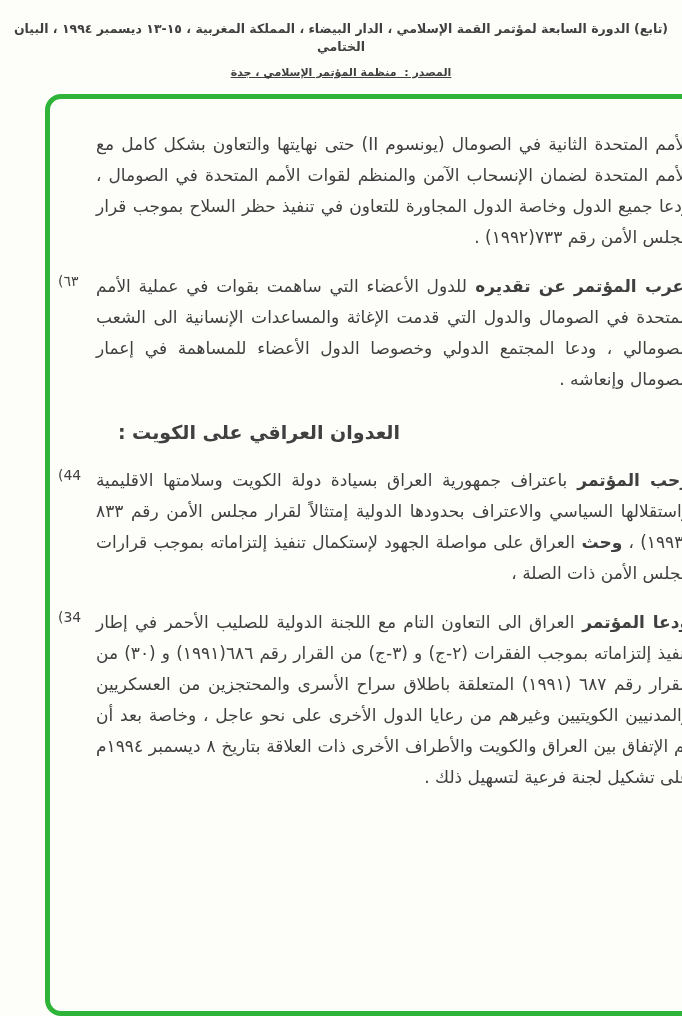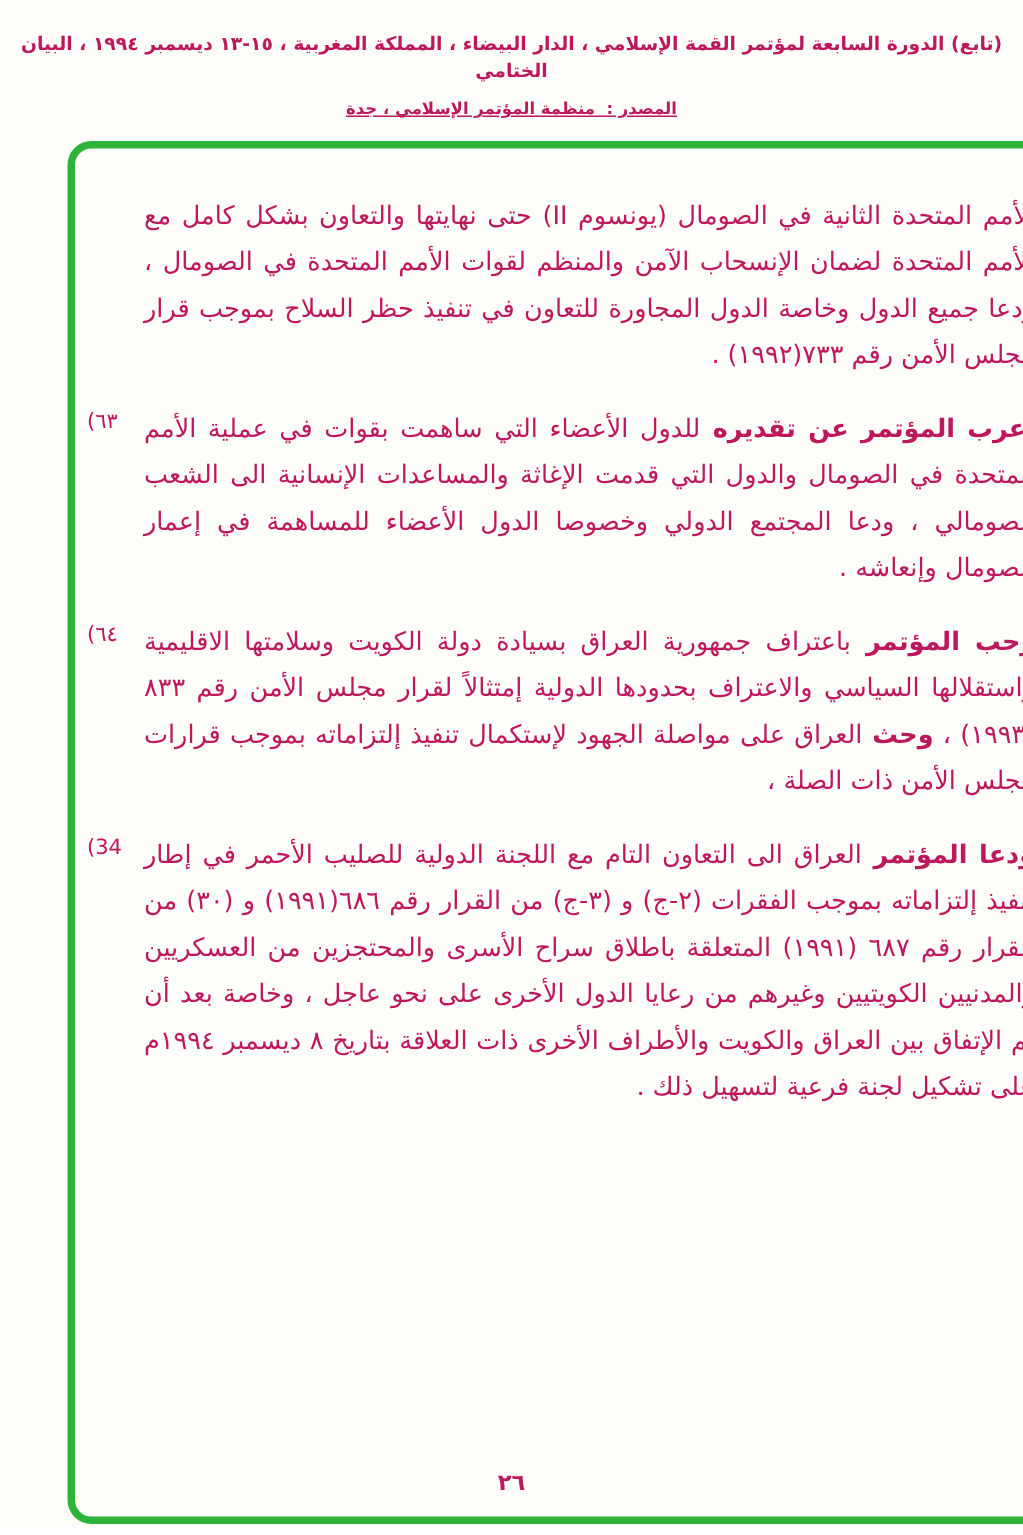--- a/index.html
+++ b/index.html
@@ -6,21 +6,21 @@
   body {
     width: 682px; height: 1023px;
     background: #ffffff;
     overflow: hidden;
     font-family: "DejaVu Sans", sans-serif;
   }
   .page {
     position: relative;
     width: 682px; height: 1017px;
     background: #fdfdfa;
-    color: #be185d;
+    color: #404040;
     direction: rtl;
   }
   .doc-header {
     position: absolute;
     top: 20px; left: 10px; right: 10px;
     text-align: center;
   }
   .doc-header .line1 {
     font-size: 12.5px;
     font-weight: bold;
@@ -83,28 +83,28 @@
 
   <main class="green-box" style="border-color: rgb(46, 180, 56);">
 
     <p class="para">الأمم المتحدة الثانية في الصومال (يونسوم II) حتى نهايتها والتعاون بشكل كامل مع الأمم المتحدة لضمان الإنسحاب الآمن والمنظم لقوات الأمم المتحدة في الصومال ، ودعا جميع الدول وخاصة الدول المجاورة للتعاون في تنفيذ حظر السلاح بموجب قرار مجلس الأمن رقم ٧٣٣(١٩٩٢) .</p>
 
     <div class="item">
       <span class="num">(٦٣</span>
       <p class="para"><span class="b">أعرب المؤتمر عن تقديره </span><span>للدول الأعضاء التي ساهمت بقوات في عملية الأمم المتحدة في الصومال والدول التي قدمت الإغاثة والمساعدات الإنسانية الى الشعب الصومالي ، ودعا المجتمع الدولي وخصوصا الدول الأعضاء للمساهمة في إعمار الصومال وإنعاشه .</span></p>
     </div>
 
+    <h2 class="section-heading">العدوان العراقي على الكويت :</h2>
 
     <div class="item">
-      <span class="num">(٦٤</span>
+      <span class="num">(44</span>
       <p class="para"><span class="b">رحب المؤتمر </span><span>باعتراف جمهورية العراق بسيادة دولة الكويت وسلامتها الاقليمية واستقلالها السياسي والاعتراف بحدودها الدولية إمتثالاً لقرار مجلس الأمن رقم ٨٣٣ (١٩٩٣) ، </span><span class="b">وحث </span><span>العراق على مواصلة الجهود لإستكمال تنفيذ إلتزاماته بموجب قرارات مجلس الأمن ذات الصلة ،</span></p>
     </div>
 
     <div class="item">
       <span class="num">(34</span>
       <p class="para"><span class="b">ودعا المؤتمر </span><span>العراق الى التعاون التام مع اللجنة الدولية للصليب الأحمر في إطار تنفيذ إلتزاماته بموجب الفقرات (٢-ج) و (٣-ج) من القرار رقم ٦٨٦(١٩٩١) و (٣٠) من القرار رقم ٦٨٧ (١٩٩١) المتعلقة باطلاق سراح الأسرى والمحتجزين من العسكريين والمدنيين الكويتيين وغيرهم من رعايا الدول الأخرى على نحو عاجل ، وخاصة بعد أن تم الإتفاق بين العراق والكويت والأطراف الأخرى ذات العلاقة بتاريخ ٨ ديسمبر ١٩٩٤م على تشكيل لجنة فرعية لتسهيل ذلك .</span></p>
     </div>
 
   </main>
 
-  <footer class="page-number">٢٦</footer>
 
 </div>
 
 </body></html>

